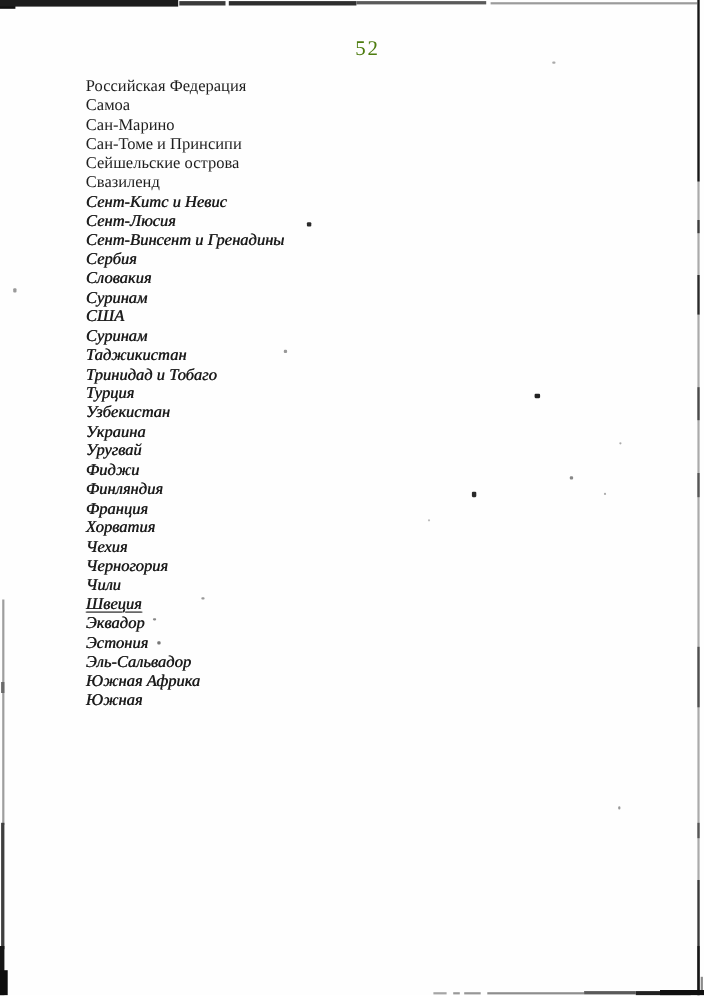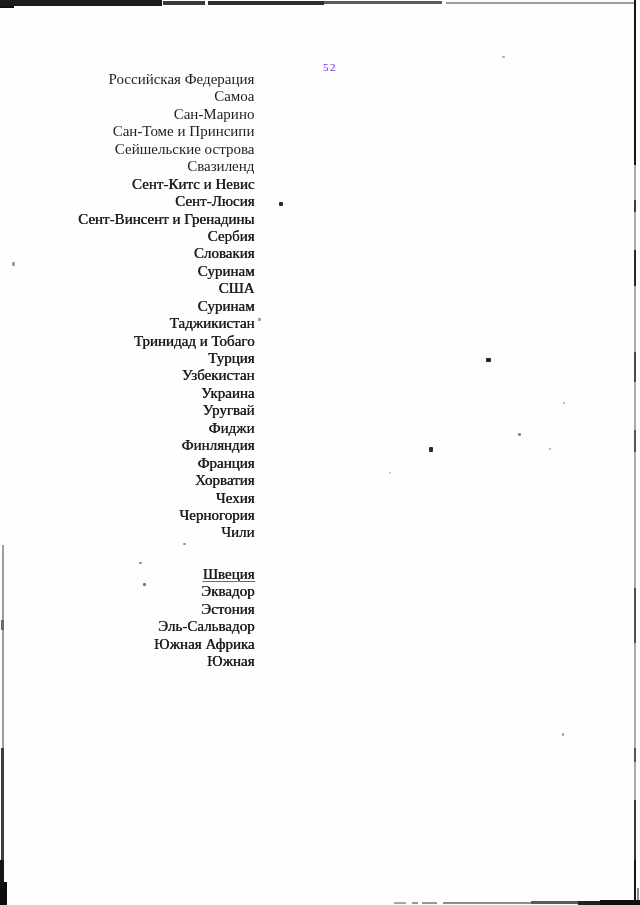--- a/index.html
+++ b/index.html
@@ -11,46 +11,45 @@
     position: relative;
     width: 640px;
     height: 905px;
     background: #fefefe;
     overflow: hidden;
     font-family: "Liberation Serif", serif;
   }
   .page-number {
     position: absolute;
     left: 323px;
-    top: 61px;
-    font-size: 11px;
+    top: 34px;
+    font-size: 19px;
     letter-spacing: 1.5px;
-    color: #6d28d9;
+    color: #4d7c0f;
   }
   .country-list {
     position: absolute;
     left: 78px;
     top: 71px;
-    text-align: right;
   }
   .country {
     font-size: 15px;
     line-height: 17.43px;
     color: #1e1e1e;
     white-space: nowrap;
   }
   .country.heavy {
     text-shadow: 0.45px 0 0 currentColor;
+    font-style: italic;
   }
   .country.underlined {
     text-decoration: underline;
     text-decoration-thickness: 1px;
     text-underline-offset: 2px;
     text-decoration-color: #6a6a6a;
-    margin-top: 24px;
   }
   .art, .speck {
     position: absolute;
     pointer-events: none;
   }
   .speck { border-radius: 1px; }
 </style>
 </head>
 <body>
 

